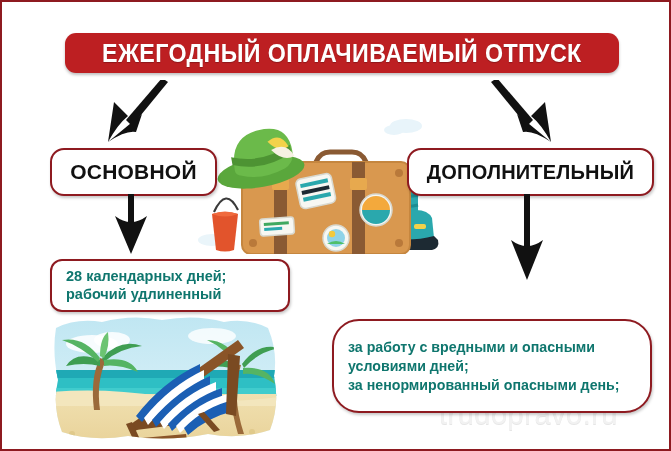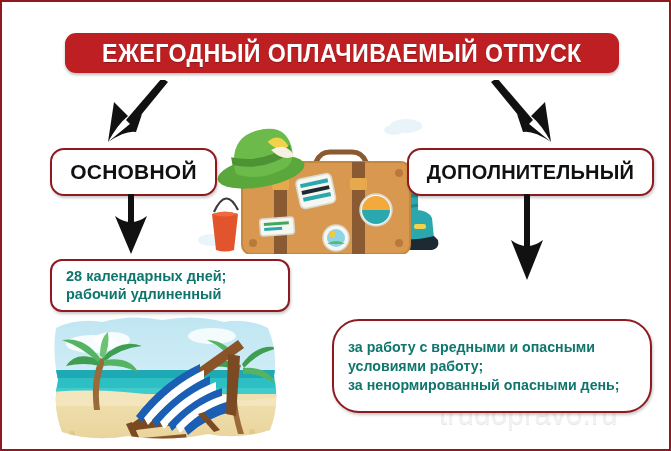--- a/index.html
+++ b/index.html
@@ -294,20 +294,20 @@
   <div id="box-days" class="obox">
     <div class="body-text">
       <div>28 календарных дней;</div>
       <div>рабочий удлиненный</div>
     </div>
   </div>
 
   <div id="box-extra" class="obox">
     <div class="body-text">
       <div>за работу с вредными и опасными</div>
-      <div>условиями работу;</div>
+      <div>условиями дней;</div>
       <div>за ненормированный опасными день;</div>
     </div>
   </div>
 
   <div id="watermark">trudopravo.ru</div>
 
 </div>
 
 </body></html>

